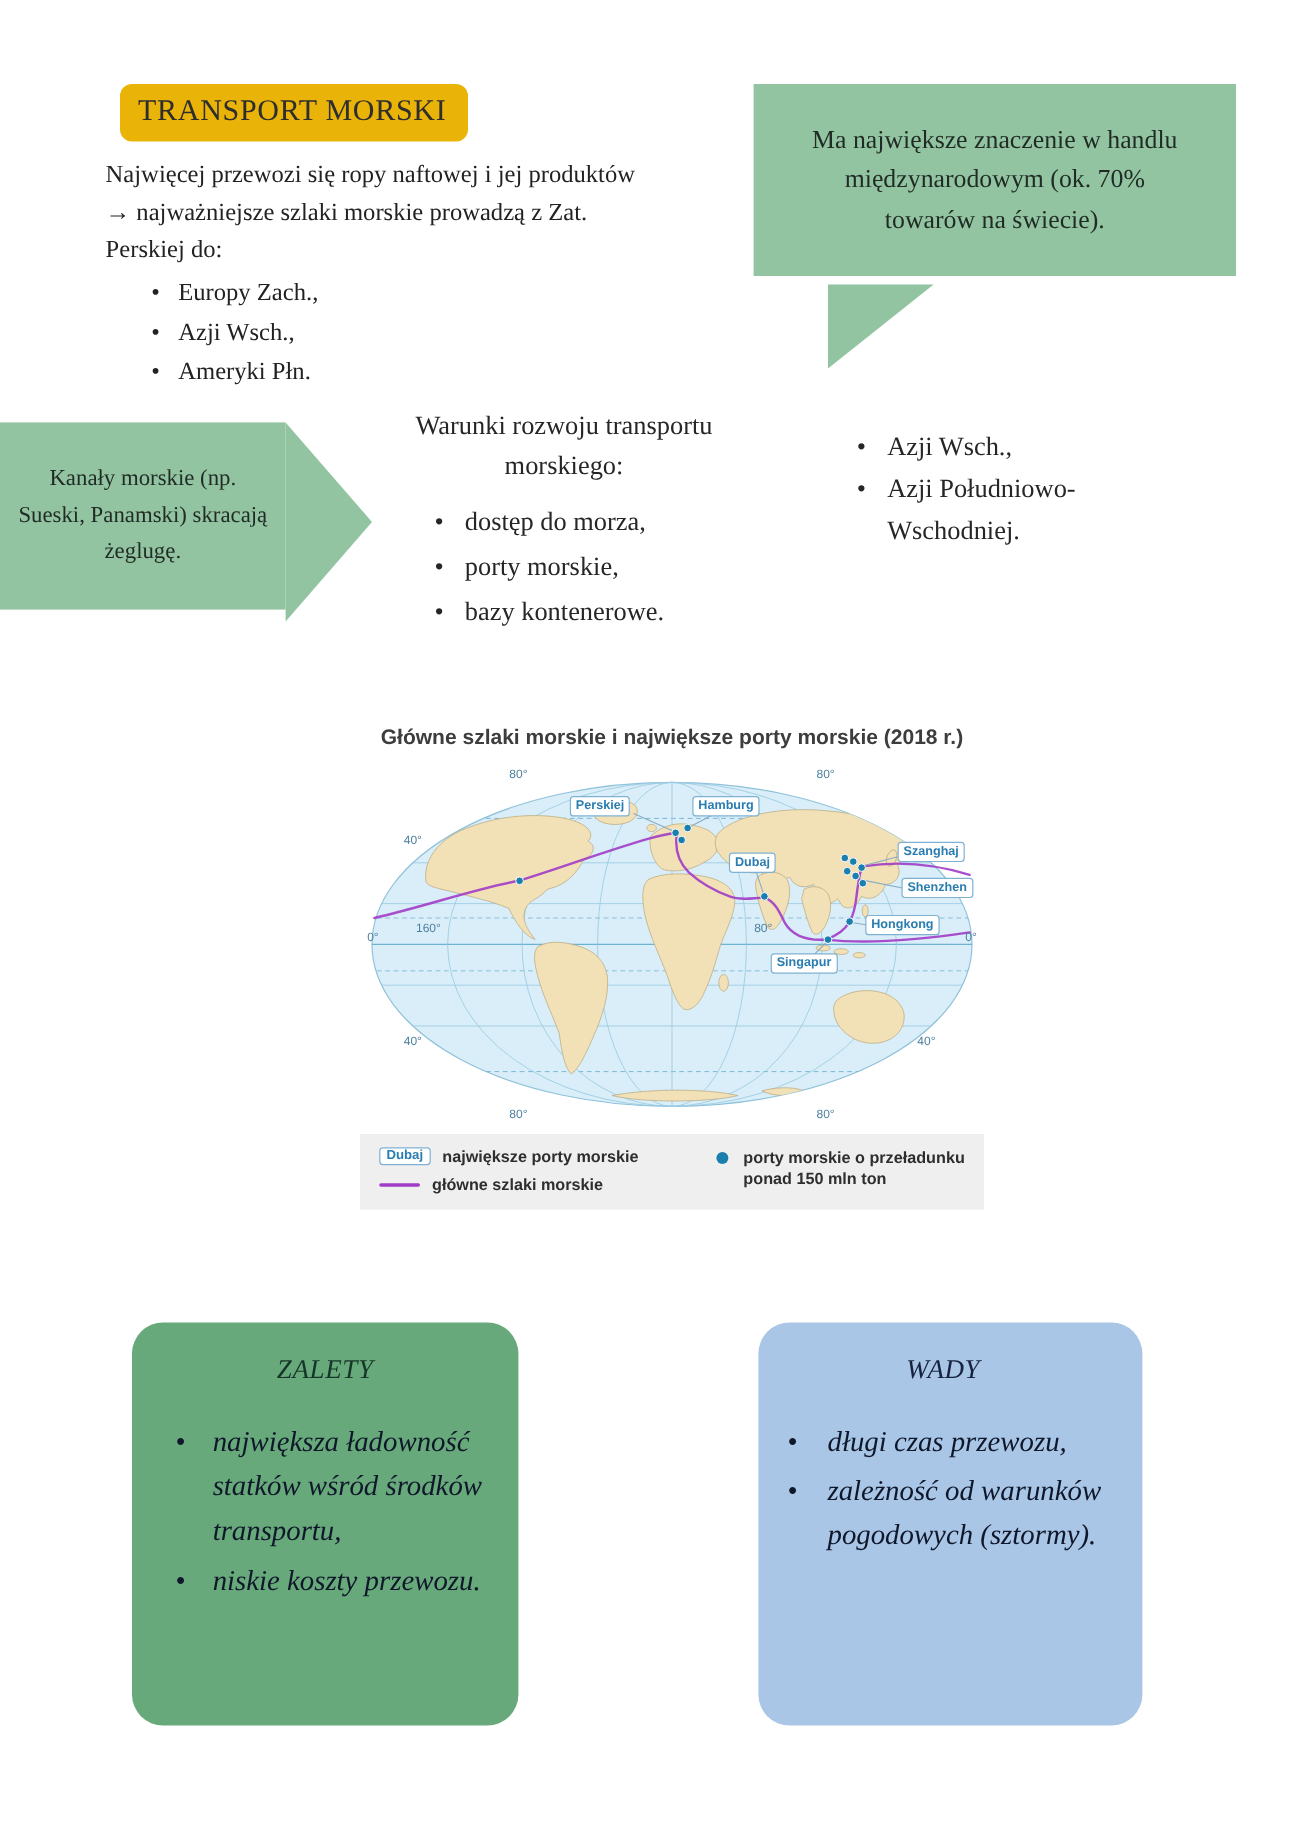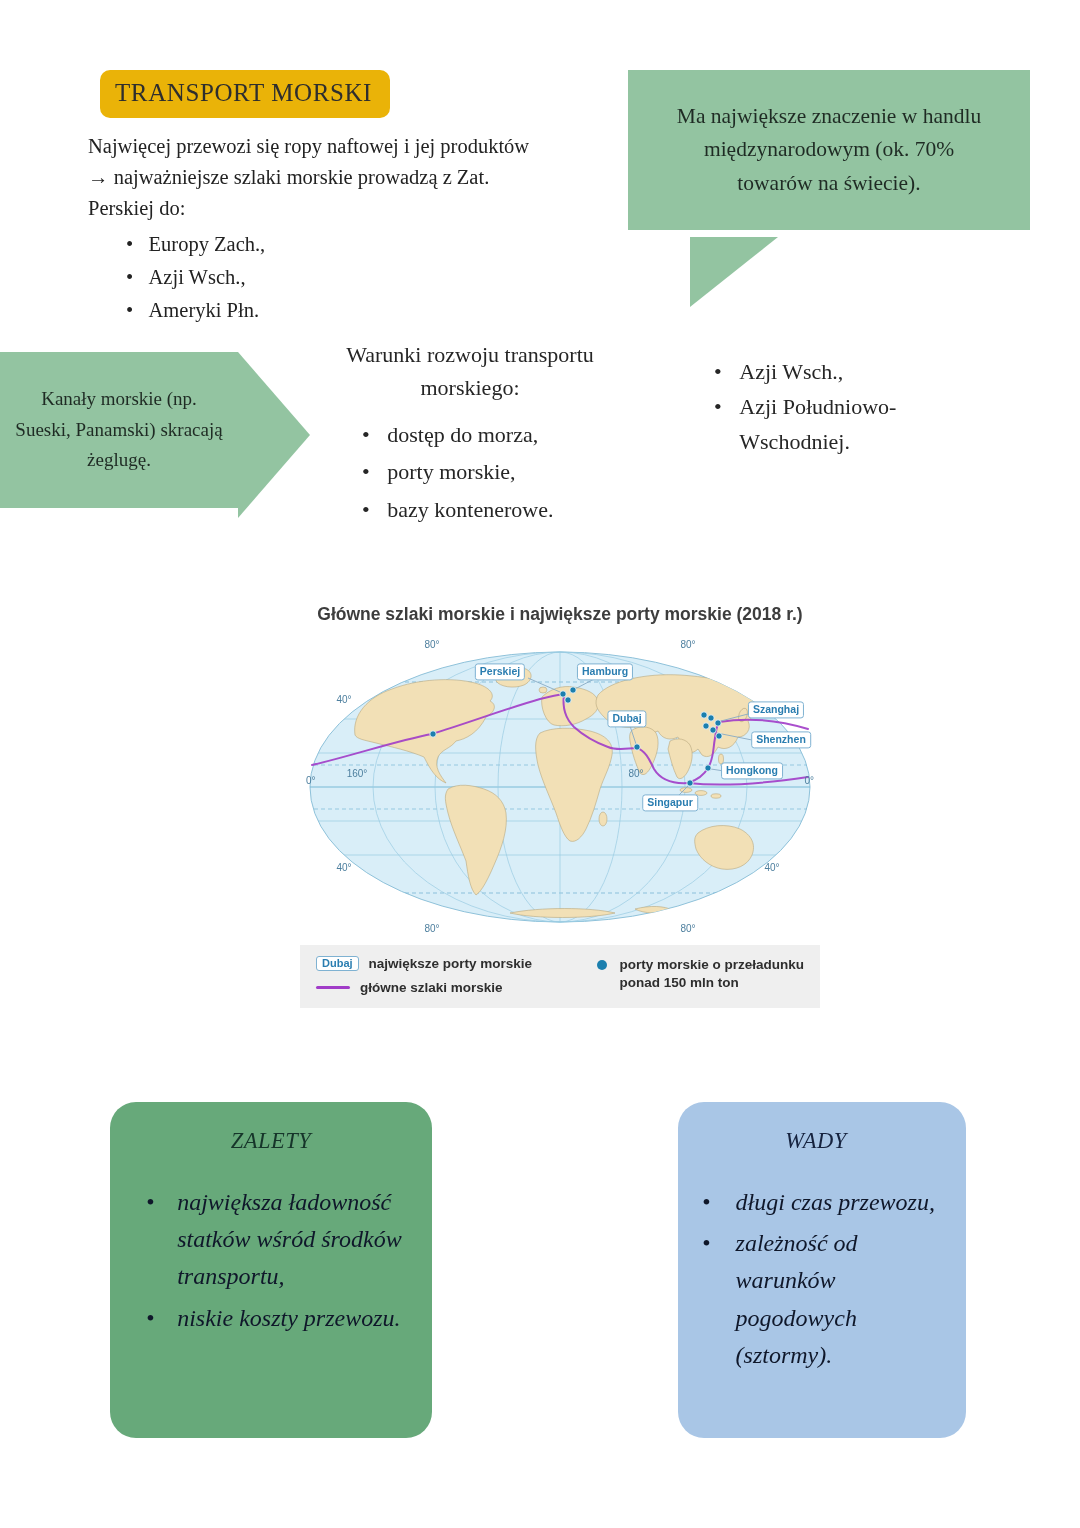--- a/index.html
+++ b/index.html
@@ -80,21 +80,21 @@
     border-radius:3px; padding:0 5px 1px;
   }
   .legend-line { width:34px; height:3px; background:#a13cc8; border-radius:2px; }
   .legend-dot { width:10px; height:10px; border-radius:50%; background:#1b7fae; margin-top:4px; }
   .legend-right { display:flex; gap:12px; align-items:flex-start; }
   .legend-right .two-line { line-height:1.3; }
 
   
   .pc-box { position:absolute; top:1102px; height:336px; border-radius:26px; padding:26px 28px;font-style:italic; }
   .pro-box { left:110px; width:322px; background:#67a97a; }
-  .con-box { left:678px; width:288px; background:#a9c6e6;padding-left:16px; }
+  .con-box { left:632px; width:320px; background:#a9c6e6;padding-left:16px; }
   .pc-title { text-align:center; font-size:22.5px; letter-spacing:0.5px; margin-bottom:30px; }
   .pro-box .pc-title { color:#16352a; }
   .con-box .pc-title { color:#16233f; }
   .pc-box ul { list-style:none; padding-left:8px; }
   .pc-box li { font-size:24px; line-height:1.55; color:#0f172a; padding-left:1.3em; margin-bottom:4px; }
   .pc-box li::before { content:"•"; display:inline-block; width:1.3em; margin-left:-1.3em; }
   .con-box li { padding-left:1.4em; }
   .con-box li::before { width:1.4em; margin-left:-1.4em; }
 </style>
 </head>

